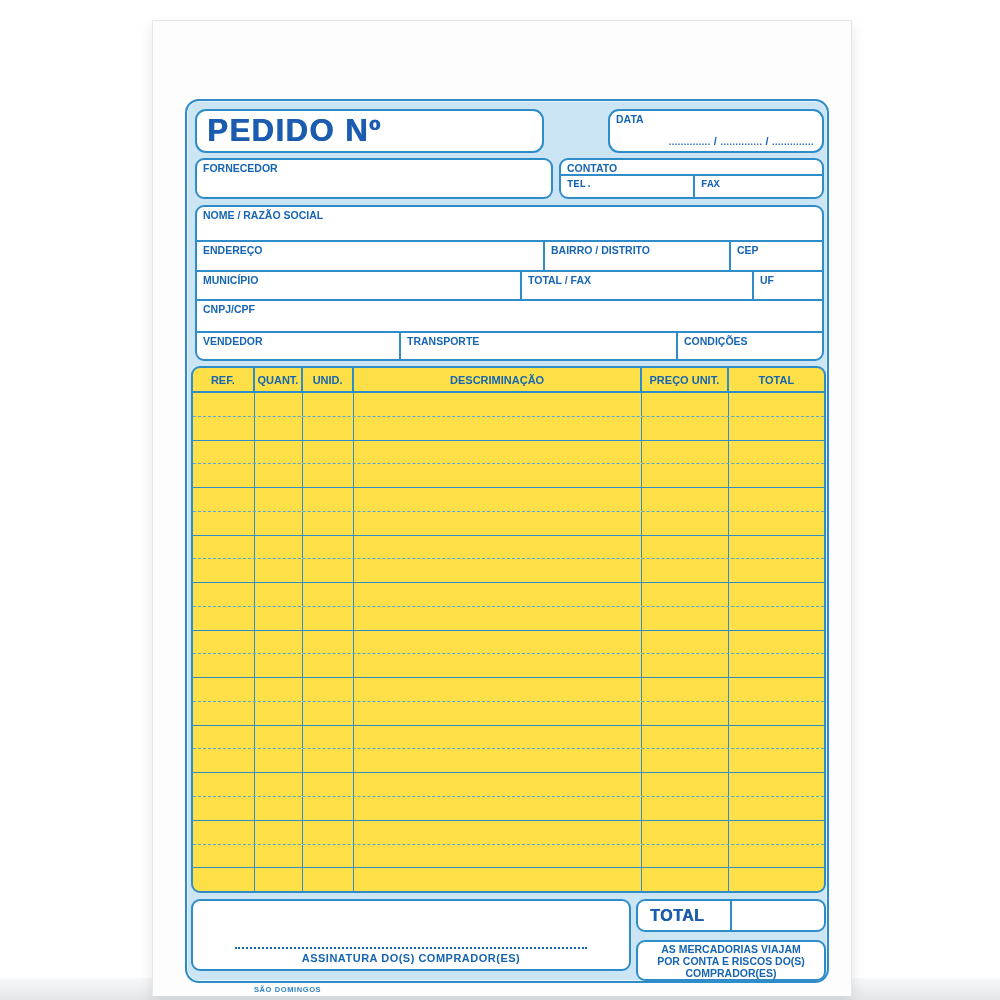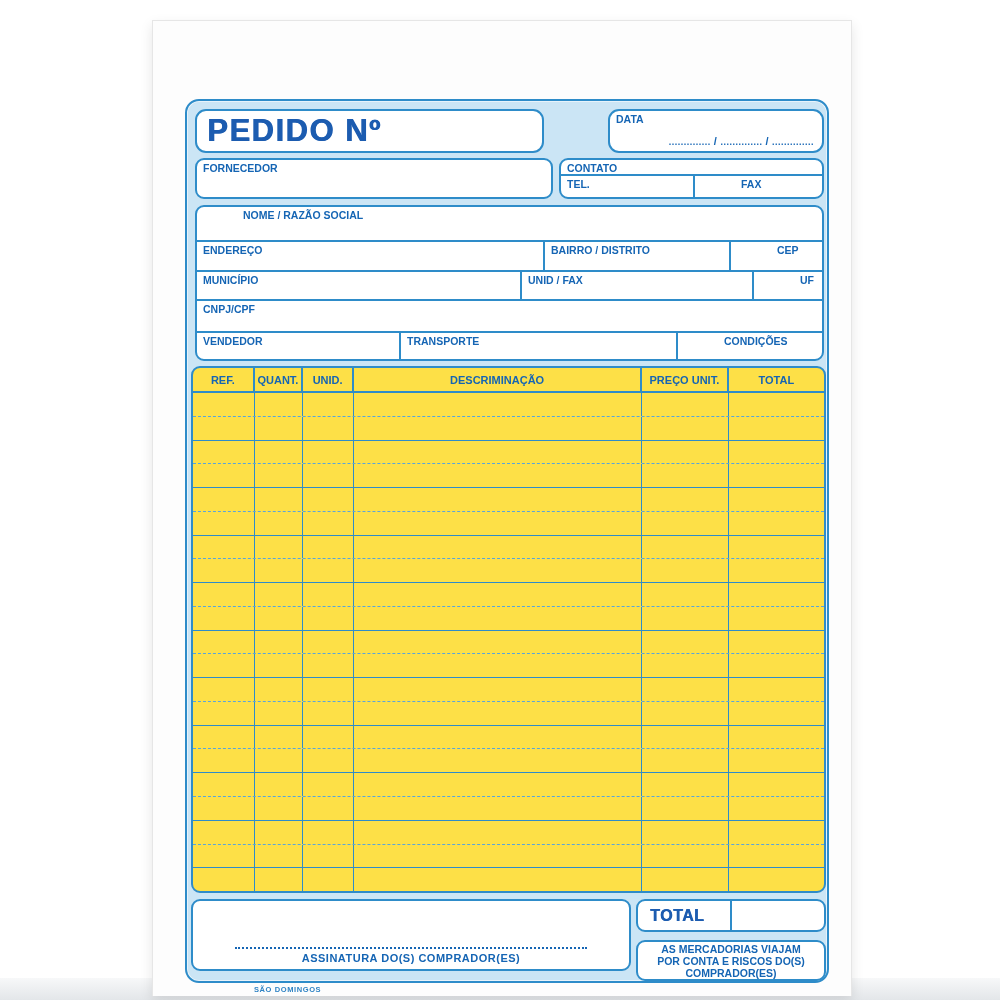--- a/index.html
+++ b/index.html
@@ -38,21 +38,21 @@
   }
   .box{
     position:absolute;background:#fff;
     border:2px solid var(--line);border-radius:9px;
     box-sizing:border-box;
   }
   .lbl{
     color:var(--ink);font-weight:700;font-size:10.5px;line-height:11px;
     padding:3px 0 0 6px;display:block;white-space:nowrap;
   }
-  .fill{flex:1;padding-left:40px;}
+  .fill{flex:1;}
   
   .title-text{
     color:var(--title);font-weight:700;font-size:31px;line-height:40px;
     padding-left:10px;letter-spacing:1.5px;
     text-shadow:.7px 0 0 currentColor;
     white-space:nowrap;
   }
   .date-dots{
     position:absolute;right:8px;bottom:4px;color:var(--ink);
     font-size:9px;font-weight:700;letter-spacing:.5px;white-space:nowrap;
@@ -137,21 +137,21 @@
       <div class="date-dots"><span>..............</span><span class="sep">/</span><span>..............</span><span class="sep">/</span><span>..............</span></div>
     </div>
 
     <div class="box" style="left:8px;top:57px;width:358px;height:41px;">
       <span class="lbl">FORNECEDOR</span>
     </div>
     <div class="box" style="left:372px;top:57px;width:265px;height:41px;display:flex;flex-direction:column;">
       <div class="grid-row" style="flex:0 0 16px;">
         <span class="lbl">CONTATO</span>
       </div>
-      <div class="grid-row" style="flex:1;">
+      <div class="grid-row" style="flex:1;font-family:Liberation Mono, monospace;">
         <div class="gcell" style="width:134px;">
           <span class="lbl">TEL.</span>
         </div>
         <div class="gcell fill">
           <span class="lbl">FAX</span>
         </div>
       </div>
     </div>
 
     <div class="box" style="left:8px;top:104px;width:629px;height:156px;display:flex;flex-direction:column;">
@@ -169,21 +169,21 @@
         </div>
         <div class="gcell fill">
           <span class="lbl">CEP</span>
         </div>
       </div>
       <div class="grid-row" style="flex:0 0 29px;">
         <div class="gcell" style="width:325px;">
           <span class="lbl">MUNICÍPIO</span>
         </div>
         <div class="gcell" style="width:232px;">
-          <span class="lbl">UNID / FAX</span>
+          <span class="lbl">TOTAL / FAX</span>
         </div>
         <div class="gcell fill">
           <span class="lbl">UF</span>
         </div>
       </div>
       <div class="grid-row" style="flex:0 0 32px;">
         <div class="gcell" style="width:264px;">
           <span class="lbl">CNPJ/CPF</span>
         </div>
       </div>

